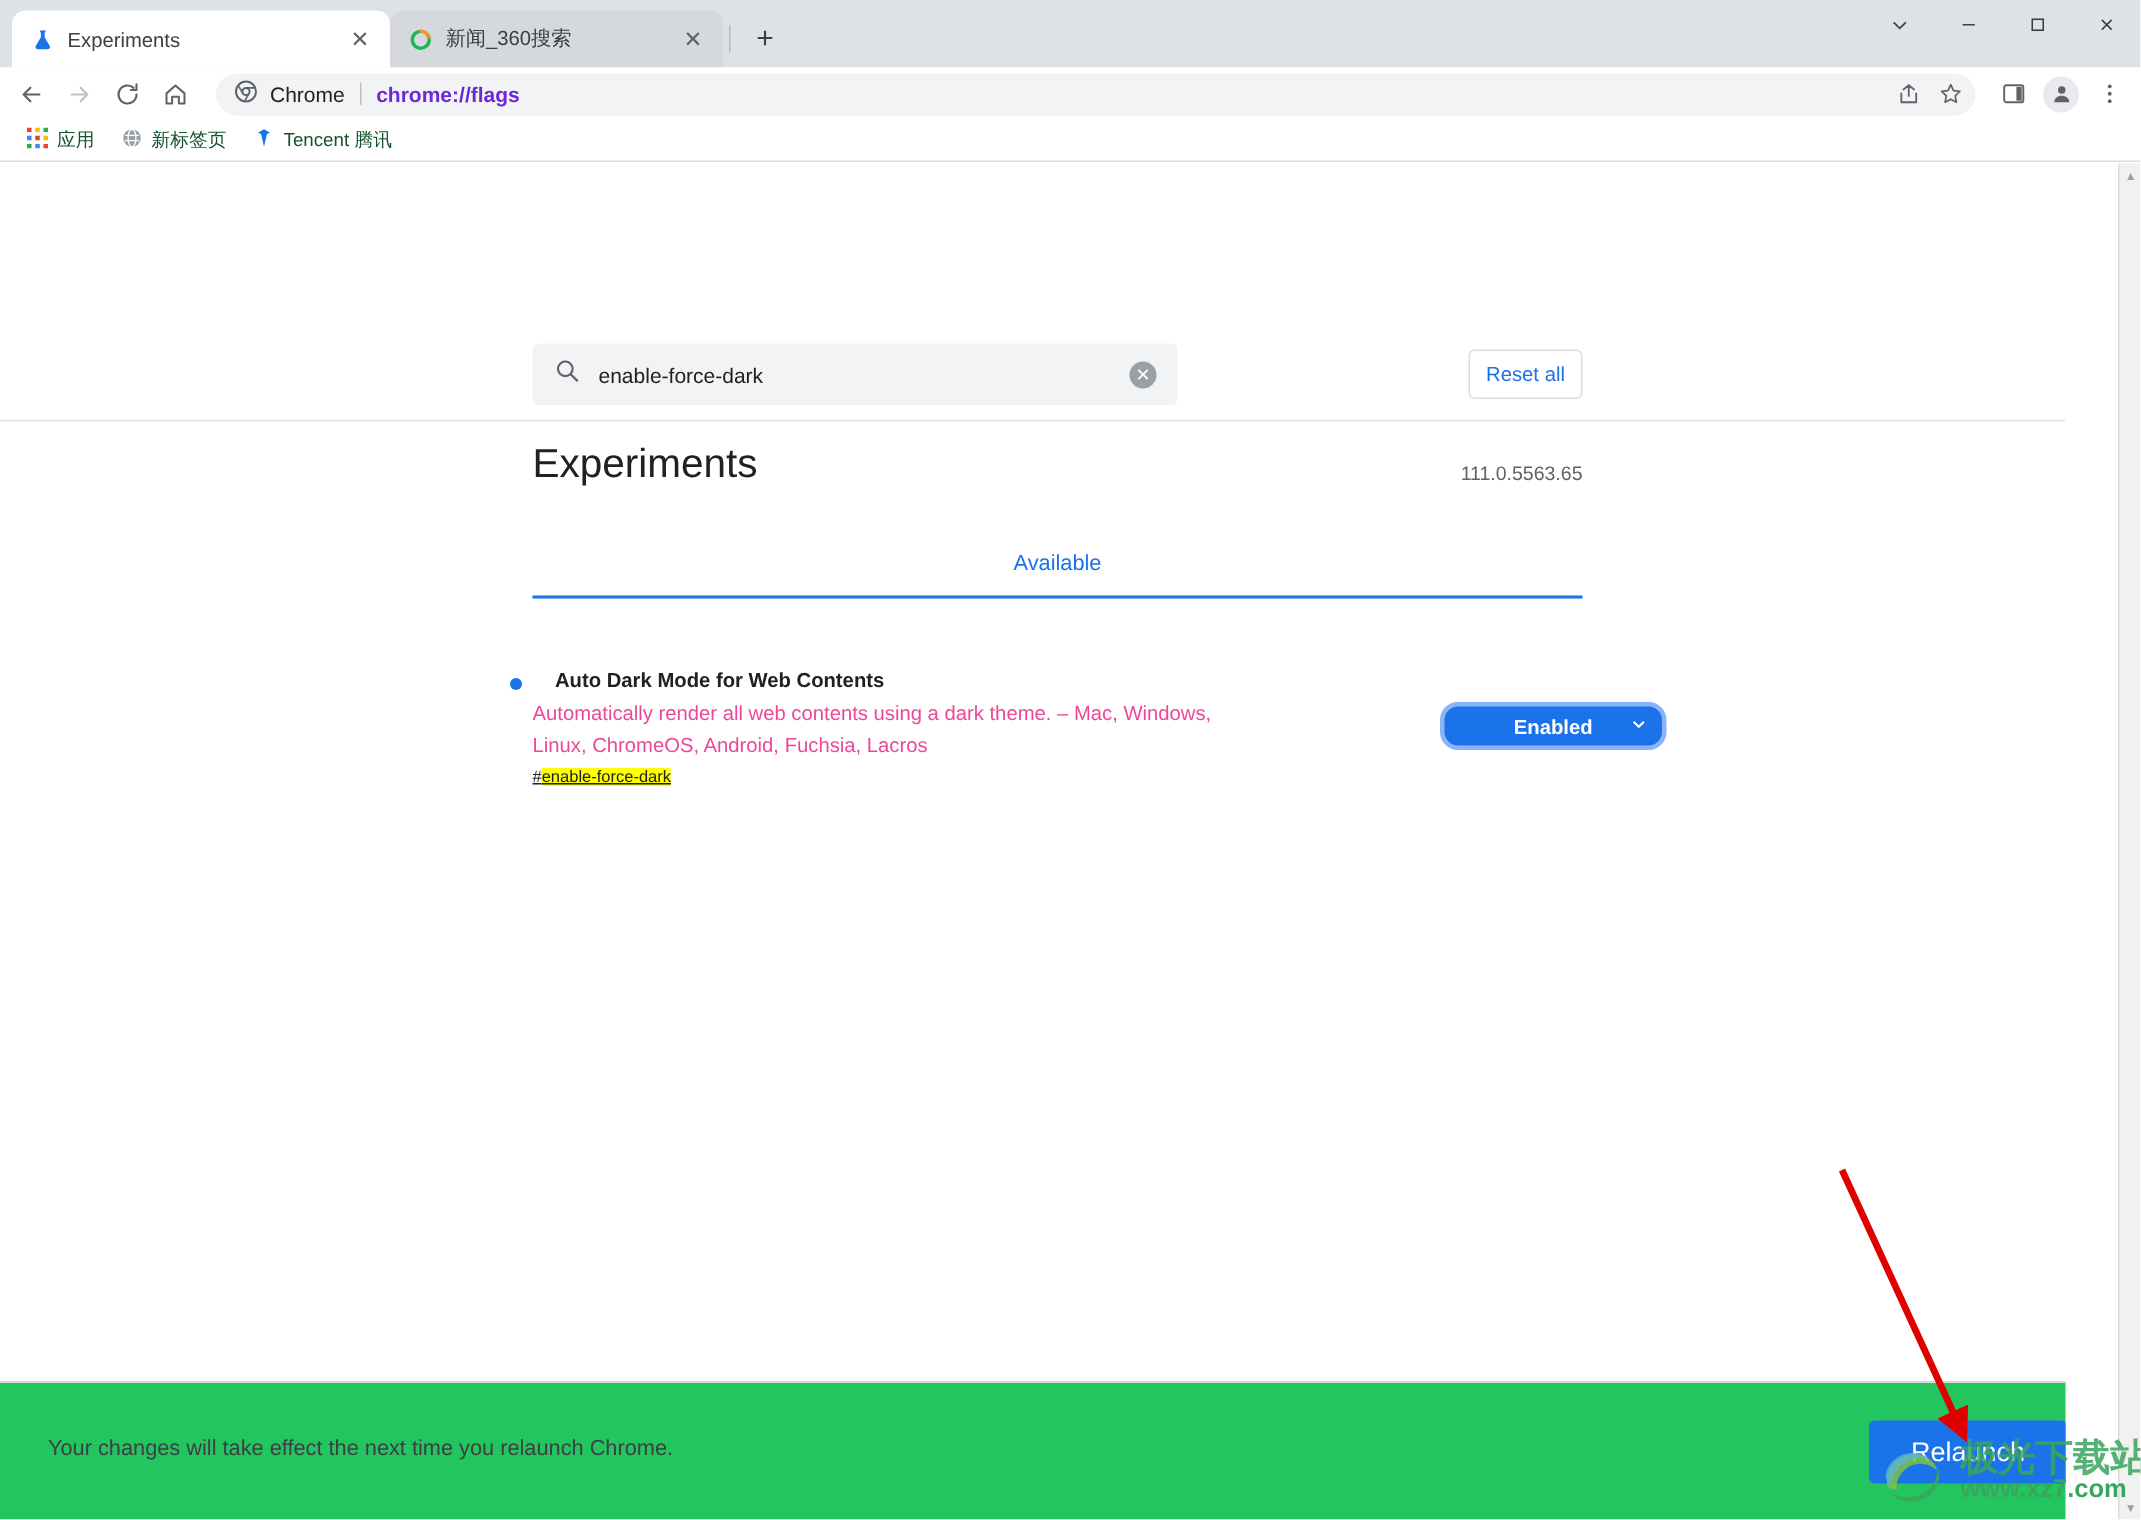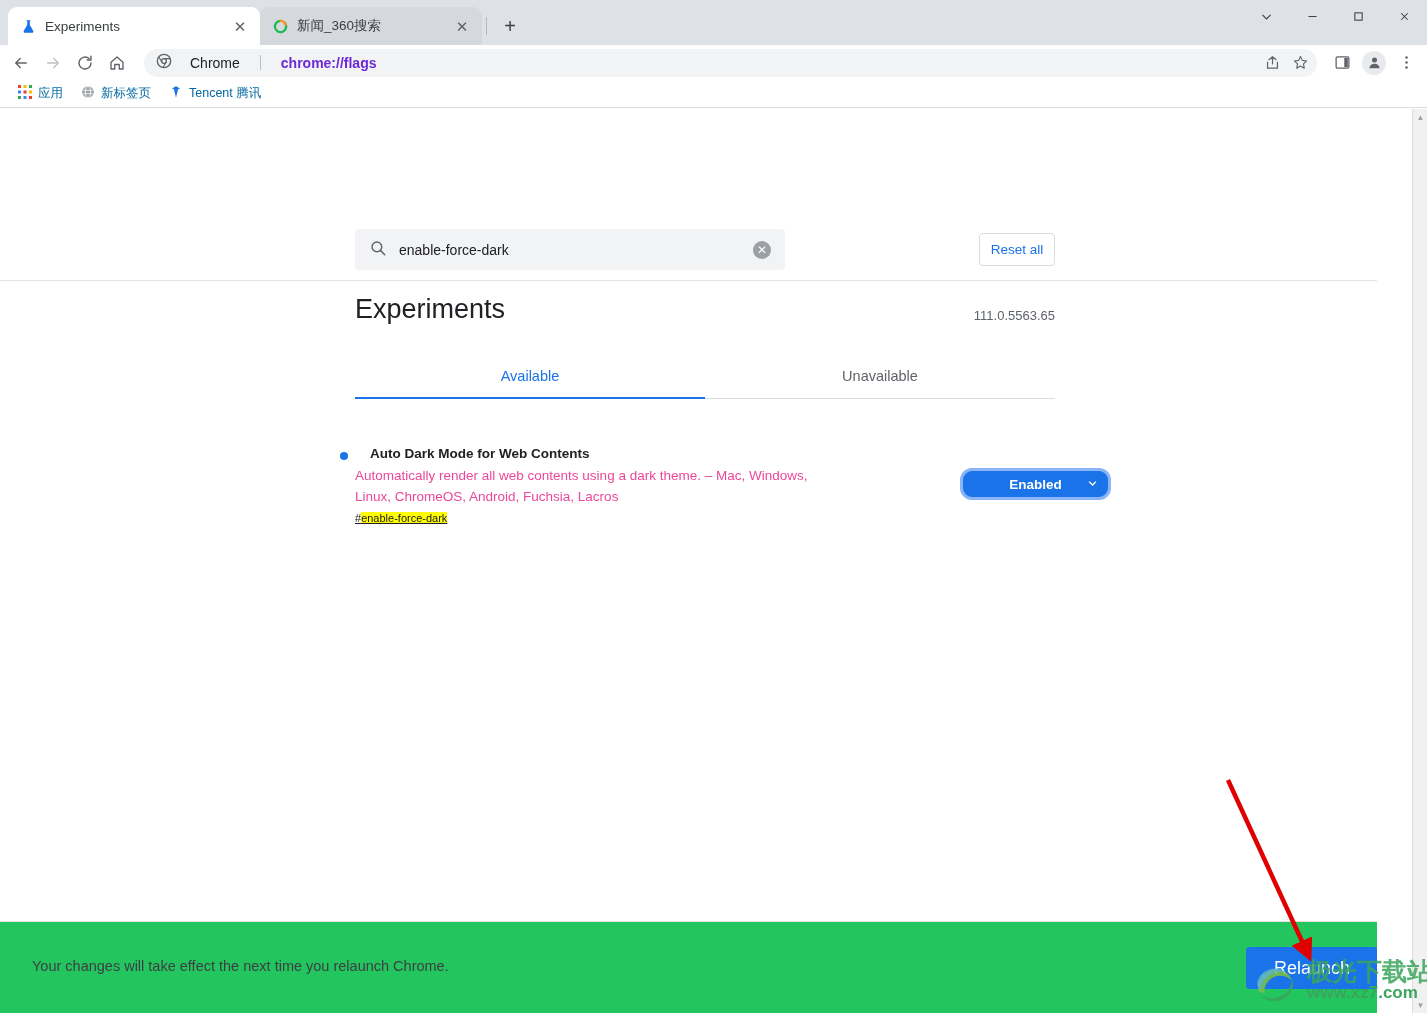--- a/index.html
+++ b/index.html
@@ -53,21 +53,21 @@
     position:absolute; left:0; top:45px; width:1427px; height:35px;
     background:#ffffff; display:flex; align-items:center; padding:0 6px;
   }
   .navbtn{
     width:30px; height:30px; display:flex; align-items:center; justify-content:center;
     border-radius:50%; margin-right:2px;
   }
   .omnibox{
     flex:1; height:28px; background:#f1f3f4; border-radius:14px;
     display:flex; align-items:center; padding:0 12px; margin:0 8px 0 10px;
-    font-size:14px; color:#202124; gap:18px; position:relative;
+    font-size:14px; color:#202124; gap:8px; position:relative;
   }
   .omni-label{ color:#202124; font-size:14px; }
   .omni-div{ width:1px; height:15px; background:#bdc1c6; margin:0 2px; }
   .omni-url{ color:#6d28d9; font-size:14px;font-weight:bold; }
   .omni-actions{
     position:absolute; right:4px; top:0; height:28px; display:flex; align-items:center; gap:2px;
   }
   .omni-icon{ width:26px; height:26px; display:flex; align-items:center; justify-content:center; border-radius:50%; }
   .tbicon{ width:30px; height:30px; display:flex; align-items:center; justify-content:center; margin-left:2px; }
   .avatar{
@@ -76,21 +76,21 @@
   }
 
   
   .bookmarks{
     position:absolute; left:0; top:80px; width:1427px; height:28px;
     background:#ffffff; display:flex; align-items:center; padding:0 10px; gap:2px;
     border-bottom:1px solid #dadce0;
   }
   .bm{
     display:flex; align-items:center; gap:6px; padding:3px 8px; border-radius:4px;
-    font-size:12.5px; color:#0369a1; white-space:nowrap;
+    font-size:12.5px; color:#14532d; white-space:nowrap;
   }
 
   
   .page{
     position:absolute; left:0; top:109px; width:1377px; height:904px;
     background:#ffffff; overflow:hidden;
   }
   .searchbox{
     position:absolute; left:355px; top:120px; width:430px; height:41px;
     background:#f1f3f4; border-radius:4px; display:flex; align-items:center;
@@ -383,21 +383,20 @@
     <div class="reset-btn">Reset all</div>
 
     <div class="hr-top"></div>
 
     <div class="content">
       <div class="h1">Experiments</div>
       <div class="version">111.0.5563.65</div>
 
       <div class="tabs">
         <div class="ftab sel">Available</div>
-        <div class="ftab">Unavailable</div>
       </div>
 
       <div class="flag">
         <span class="flag-dot"></span>
         <div class="flag-title">Auto Dark Mode for Web Contents</div>
         <div class="flag-desc">Automatically render all web contents using a dark theme. – Mac, Windows, Linux, ChromeOS, Android, Fuchsia, Lacros</div>
         <a class="flag-id" href="#"><span>#</span><span class="hl">enable-force-dark</span></a>
         <div class="flag-select">
           <span>Enabled</span>
           <span class="caret">

